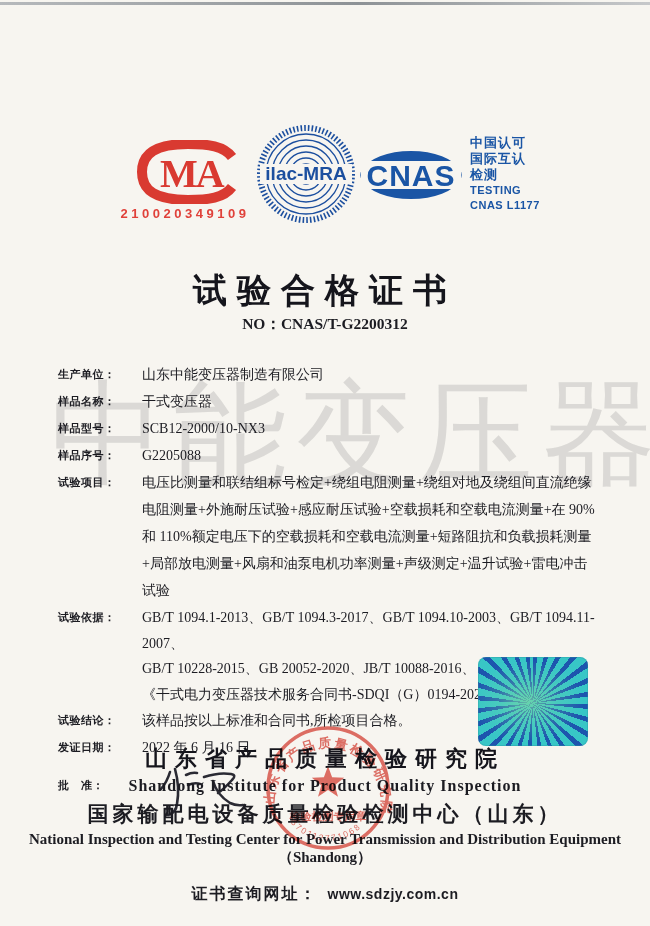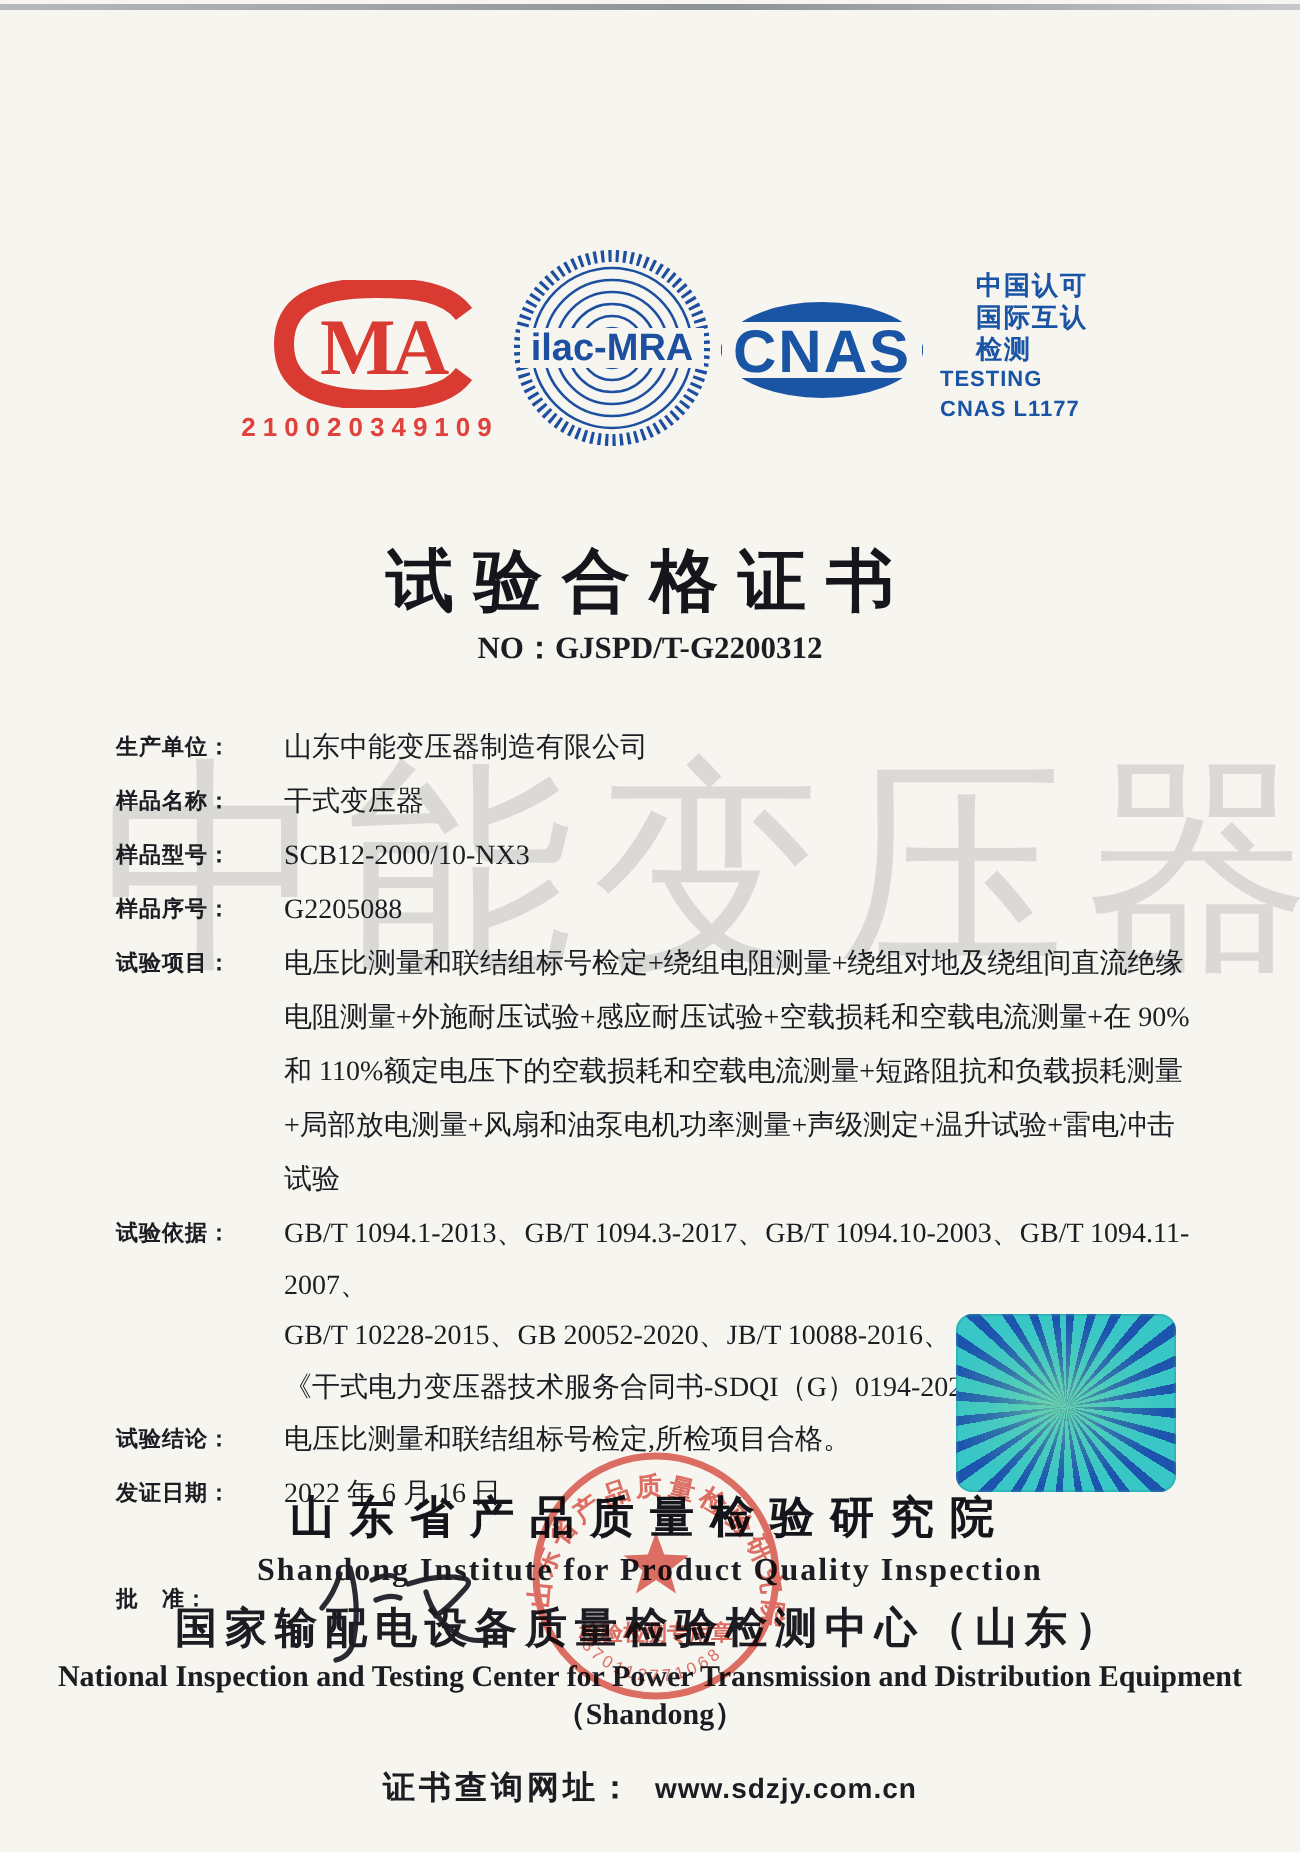--- a/index.html
+++ b/index.html
@@ -14,41 +14,41 @@
   
   .logo { position:absolute; }
   .cma-svg   { left:136px; top:140px; }
   .cma-number{ position:absolute; left:110px; top:206px; width:150px; text-align:center;
     color:#e0413a; font-weight:bold; font-size:13px; letter-spacing:3.5px;
     font-family:"Liberation Sans",sans-serif; }
   .ilac-svg  { left:256px; top:124px; }
   .cnas-svg  { left:360px; top:146px; }
   .cnas-caption { position:absolute; left:470px; top:135px; color:#1a55a5;
     font-family:"Liberation Sans",sans-serif; font-weight:bold; }
-  .cnas-caption .cn { font-size:13px; line-height:16px; letter-spacing:1px;margin-left:18px; }
+  .cnas-caption .cn { font-size:13px; line-height:16px; letter-spacing:1px; }
   .cnas-caption .en { font-size:11px; line-height:15px; letter-spacing:0.5px; }
   
   .title { position:absolute; top:268px; left:0; right:0; text-align:center;
     font-size:34px; font-weight:bold; letter-spacing:10px; color:#15151c; }
   .no-line { position:absolute; top:314px; left:0; right:0; text-align:center;
     font-size:15.5px; font-weight:bold; }
   .report-line { position:absolute; top:333px; left:0; right:0; text-align:center;
     font-size:14.5px; font-weight:bold; }
   
   .watermark { position:absolute; left:50px; top:378px; font-size:114px; line-height:1;
     color:rgba(140,140,140,0.26); letter-spacing:9px; white-space:nowrap; z-index:1;
     font-weight:normal; }
   
   .fields { position:absolute; left:58px; top:361px; width:537px; z-index:2; }
   .row { display:flex; align-items:flex-start; }
   .row .lbl { flex:none; width:82px; font-weight:bold; font-size:11px; line-height:27px;
     letter-spacing:0.5px; white-space:nowrap; }
   .row .val { flex:1; font-size:14px; line-height:27px; padding-left:2px; }
   .row .val.pre { white-space:pre-line; line-height:25.5px; padding-top:1px; }
-  .row.approve { margin-top:26px; }
+  .row.approve { margin-top:11px; }
   .sig-svg { margin:-16px 0 0 12px; display:block; }
   
   .hologram { position:absolute; left:478px; top:657px; width:110px; height:89px;
     border-radius:8px; overflow:hidden; z-index:2;
     background:repeating-conic-gradient(from 0deg at 50% 52%, #1d55ae 0deg 5deg, #38c6c6 5deg 13deg);
     box-shadow:0 0 0 1px rgba(40,150,160,0.35) inset; }
   .hologram .sheen { position:absolute; inset:0;
     background:radial-gradient(ellipse at 45% 50%, rgba(120,215,165,0.75) 0%, rgba(120,215,165,0.25) 35%, rgba(0,0,0,0) 65%); }
   
   .stamp { position:absolute; left:262px; top:724px; z-index:4; opacity:0.82;
@@ -98,21 +98,21 @@
   </svg>
   <div class="cnas-caption">
     <div class="cn">中国认可</div>
     <div class="cn">国际互认</div>
     <div class="cn">检测</div>
     <div class="en">TESTING</div>
     <div class="en">CNAS L1177</div>
   </div>
 
   <div class="title">试验合格证书</div>
-  <div class="no-line">NO：GJSPD/T-G2200312</div>
+  <div class="no-line">NO：CNAS/T-G2200312</div>
 
   <div class="watermark">中能变压器</div>
 
   <div class="fields">
     <div class="row">
       <span class="lbl">生产单位：</span>
       <span class="val">山东中能变压器制造有限公司</span>
     </div>
     <div class="row">
       <span class="lbl">样品名称：</span>
@@ -131,21 +131,21 @@
       <span class="val">电压比测量和联结组标号检定+绕组电阻测量+绕组对地及绕组间直流绝缘电阻测量+外施耐压试验+感应耐压试验+空载损耗和空载电流测量+在 90%和 110%额定电压下的空载损耗和空载电流测量+短路阻抗和负载损耗测量+局部放电测量+风扇和油泵电机功率测量+声级测定+温升试验+雷电冲击试验</span>
     </div>
     <div class="row">
       <span class="lbl">试验依据：</span>
       <span class="val pre">GB/T 1094.1-2013、GB/T 1094.3-2017、GB/T 1094.10-2003、GB/T 1094.11-2007、
 GB/T 10228-2015、GB 20052-2020、JB/T 10088-2016、
 《干式电力变压器技术服务合同书-SDQI（G）0194-2022》</span>
     </div>
     <div class="row">
       <span class="lbl">试验结论：</span>
-      <span class="val">电压比测量和联结组标号检定,所检项目合格。</span>
+      <span class="val">该样品按以上标准和合同书,所检项目合格。</span>
     </div>
     <div class="row">
       <span class="lbl">发证日期：</span>
       <span class="val">2022 年 6 月 16 日</span>
     </div>
     <div class="row approve">
       <span class="lbl">批　准：</span>
 
       <svg class="sig-svg" width="110" height="70" viewBox="0 0 110 70">
         <g fill="none" stroke="#2a2a33" stroke-width="2.6" stroke-linecap="round">

